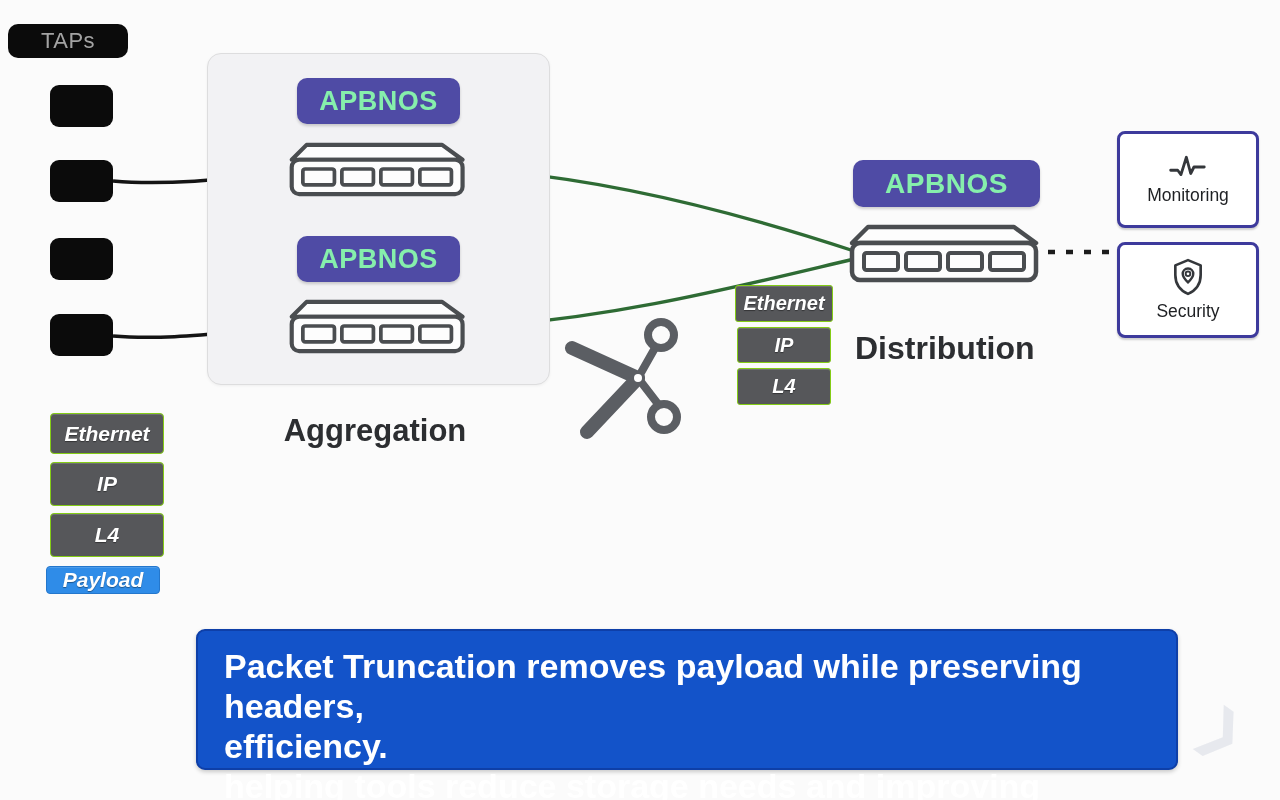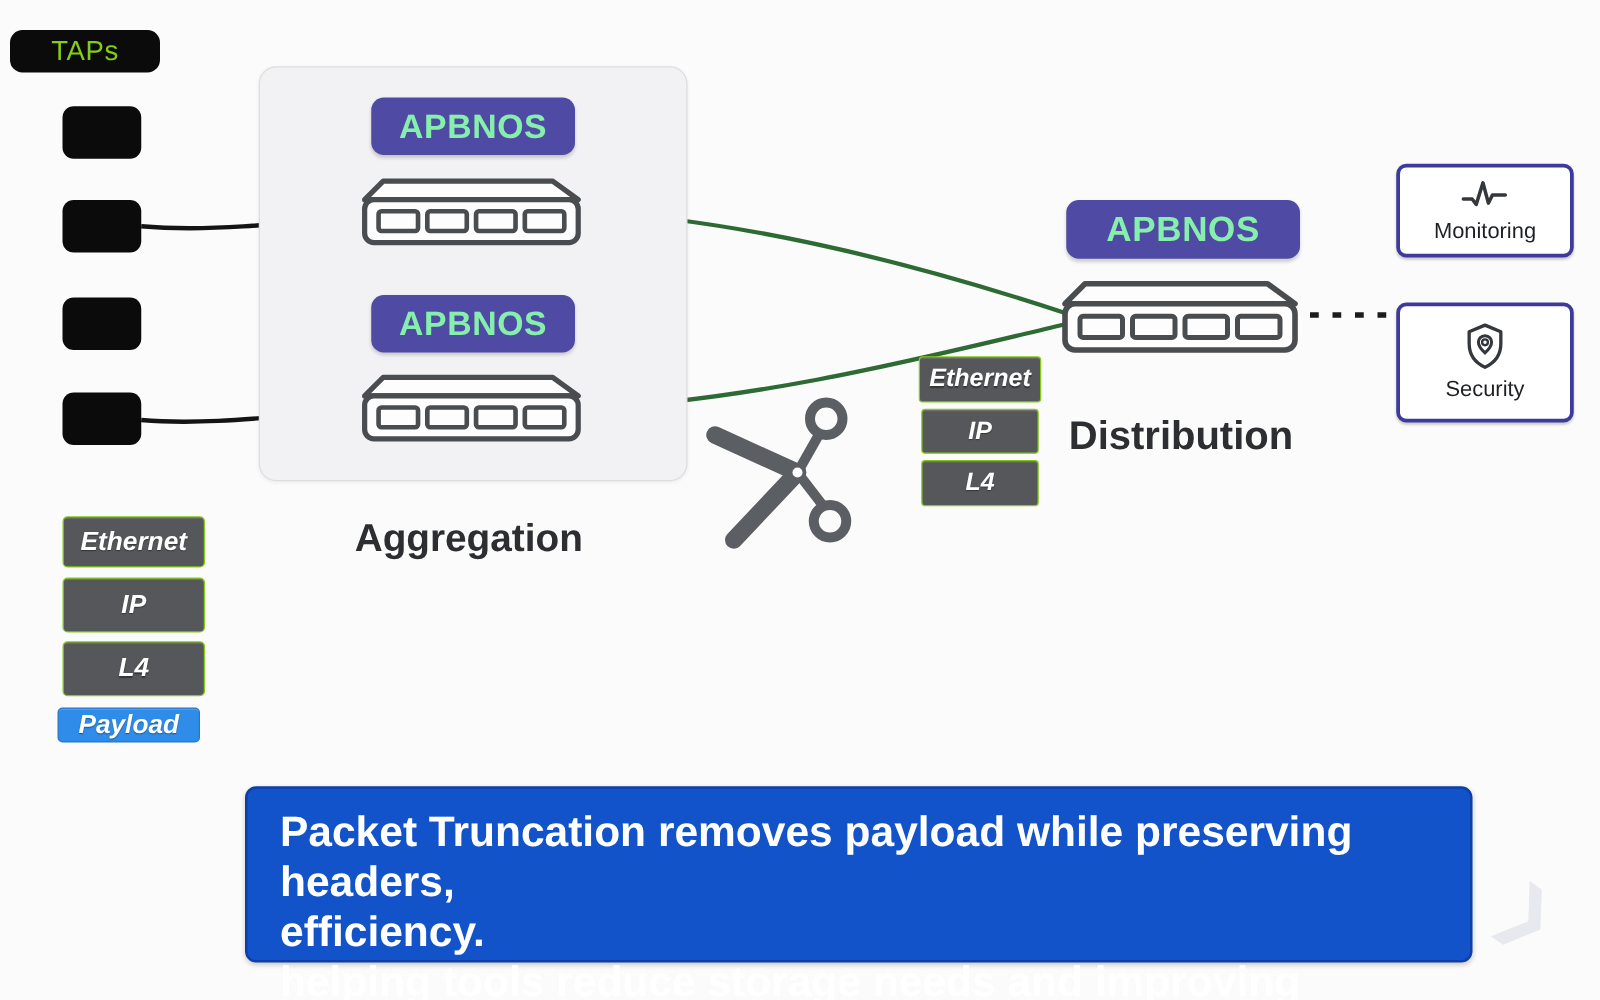--- a/index.html
+++ b/index.html
@@ -11,21 +11,21 @@
     --line-black:#141414;
     --tool-border-indigo:#3d3a9c;
     --ink:#2c2e31;
   }
   *{box-sizing:border-box;}
   body{margin:0;background:#fff;font-family:"Liberation Sans",sans-serif;}
   #canvas{position:relative;width:1280px;height:800px;background:#fbfbfb;overflow:hidden;}
   #wires{position:absolute;left:0;top:0;width:1280px;height:800px;}
 
   .taps-label{position:absolute;left:8px;top:24px;width:120px;height:34px;background:#0b0b0b;
-    border-radius:10px;color:#84cc16;font-size:22px;display:flex;align-items:center;justify-content:center;
+    border-radius:10px;color:#a3a3a3;font-size:22px;display:flex;align-items:center;justify-content:center;
     letter-spacing:.5px;}
   .tap-box{position:absolute;left:50px;width:63px;height:42px;background:#0b0b0b;border-radius:9px;}
 
   .agg-panel{position:absolute;left:207px;top:53px;width:343px;height:332px;background:#f2f2f4;
     border:1px solid #ddddde;border-radius:14px;box-shadow:0 1px 3px rgba(0,0,0,.05);}
 
   .badge{position:absolute;background:var(--badge-purple);color:#86efac;font-weight:bold;font-size:27px;
     border-radius:10px;display:flex;align-items:center;justify-content:center;letter-spacing:.5px;
     box-shadow:0 2px 3px rgba(0,0,0,.18);}
   .switch{position:absolute;}
@@ -122,21 +122,21 @@
     <g fill="#fdfdfd" stroke="#4a4d50" stroke-width="4">
       <rect x="16" y="31" width="34" height="17" rx="2.5"></rect>
         <rect x="58" y="31" width="34" height="17" rx="2.5"></rect>
       <rect x="100" y="31" width="34" height="17" rx="2.5"></rect>
         <rect x="142" y="31" width="34" height="17" rx="2.5"></rect>
     </g>
   </svg>
 
   <div class="section-label" style="left:855px;top:330px;width:210px;font-size:32px;text-align:left">Distribution</div>
 
-  <div class="tool-box" style="top:131px;height:75px">
+  <div class="tool-box" style="top:131px;height:97px">
     <svg width="40" height="26" viewBox="0 0 36 24">
       <polyline points="2,15 8.5,15 11.5,19 16.5,3 20.5,18 23.5,12 33,12" fill="none" stroke="#34373b" stroke-width="2.6" stroke-linecap="round" stroke-linejoin="round"></polyline>
     </svg>
     <div class="tool-label">Monitoring</div>
   </div>
 
   <div class="tool-box" style="top:242px;height:96px">
     <svg width="34" height="38" viewBox="0 0 32 36">
       <path d="M16,2 L28,7 V16 C28,25.5 22.5,31 16,34 C9.5,31 4,25.5 4,16 V7 Z" fill="none" stroke="#34373b" stroke-width="2.5" stroke-linejoin="round"></path>
       <path d="M16,10 C19.2,10 21,12.6 21,15 C21,18.2 18.2,21 16,23 C13.8,21 11,18.2 11,15 C11,12.6 12.8,10 16,10 Z" fill="none" stroke="#34373b" stroke-width="2.3"></path>

